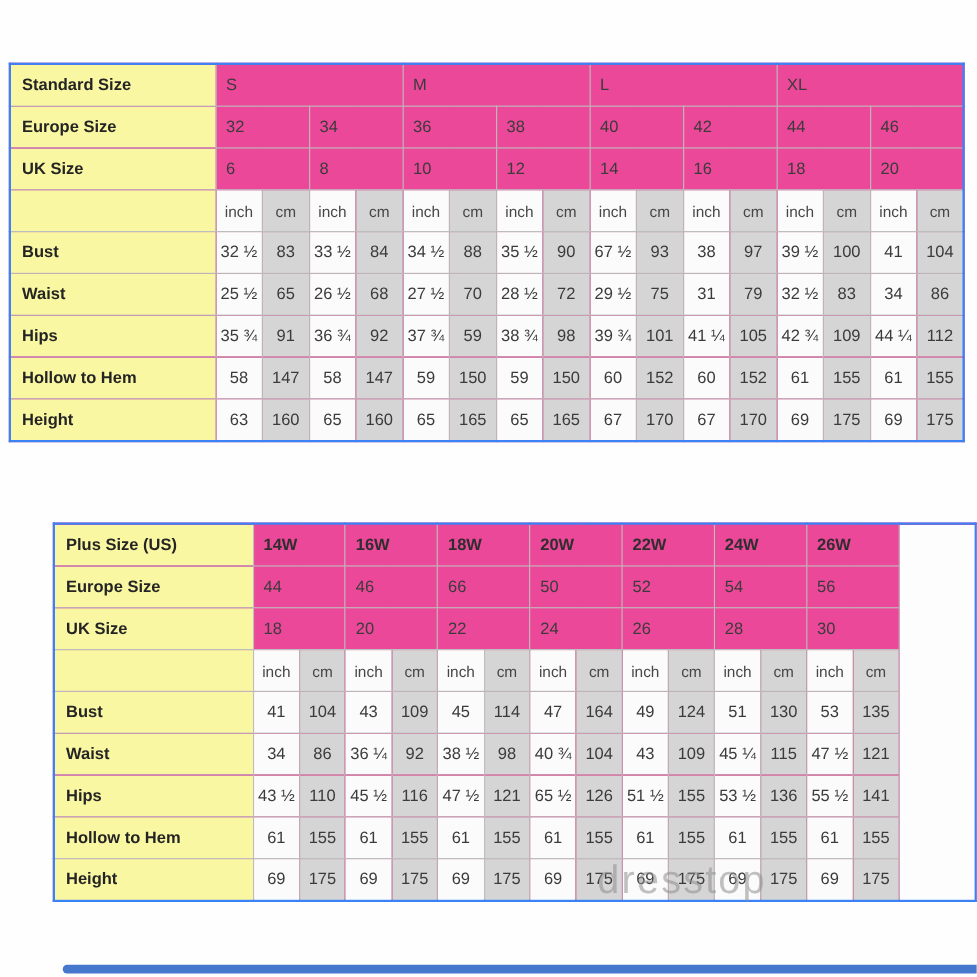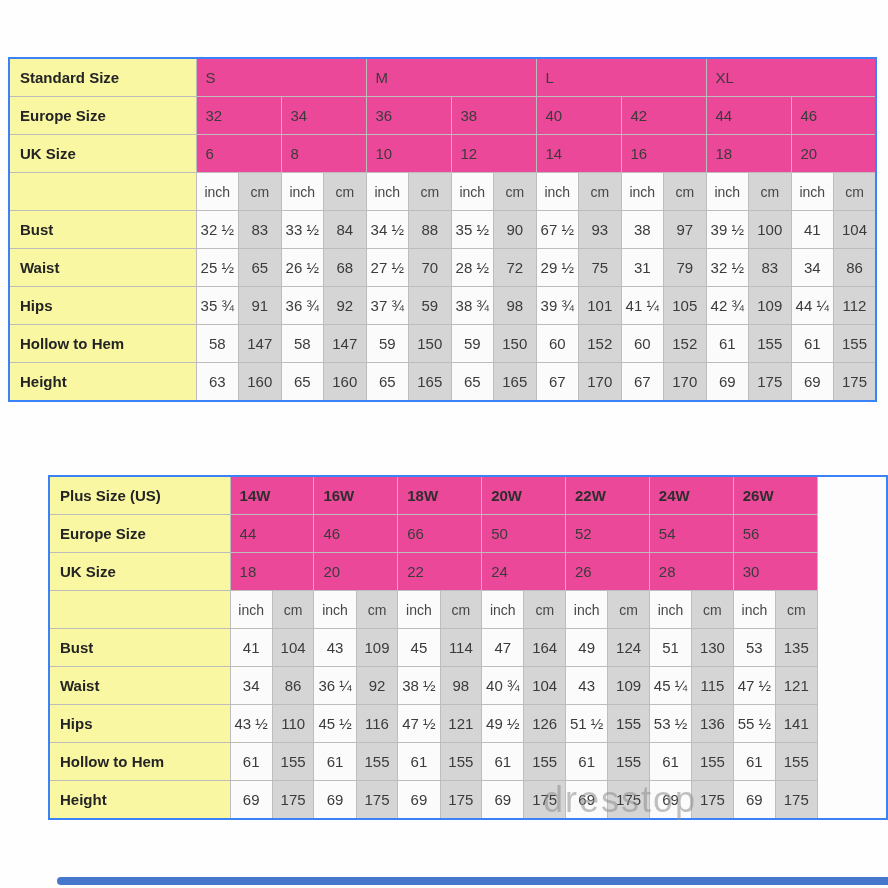--- a/index.html
+++ b/index.html
@@ -323,21 +323,21 @@
           <td class="c-cm">121</td>
         </tr>
         <tr>
           <td class="label">Hips</td>
           <td class="c-inch">43 ½</td>
           <td class="c-cm">110</td>
           <td class="c-inch">45 ½</td>
           <td class="c-cm">116</td>
           <td class="c-inch">47 ½</td>
           <td class="c-cm">121</td>
-          <td class="c-inch">49 ½</td>
+          <td class="c-inch">65 ½</td>
           <td class="c-cm">126</td>
           <td class="c-inch">51 ½</td>
           <td class="c-cm">155</td>
           <td class="c-inch">53 ½</td>
           <td class="c-cm">136</td>
           <td class="c-inch">55 ½</td>
           <td class="c-cm">141</td>
         </tr>
         <tr>
           <td class="label">Hollow to Hem</td>

